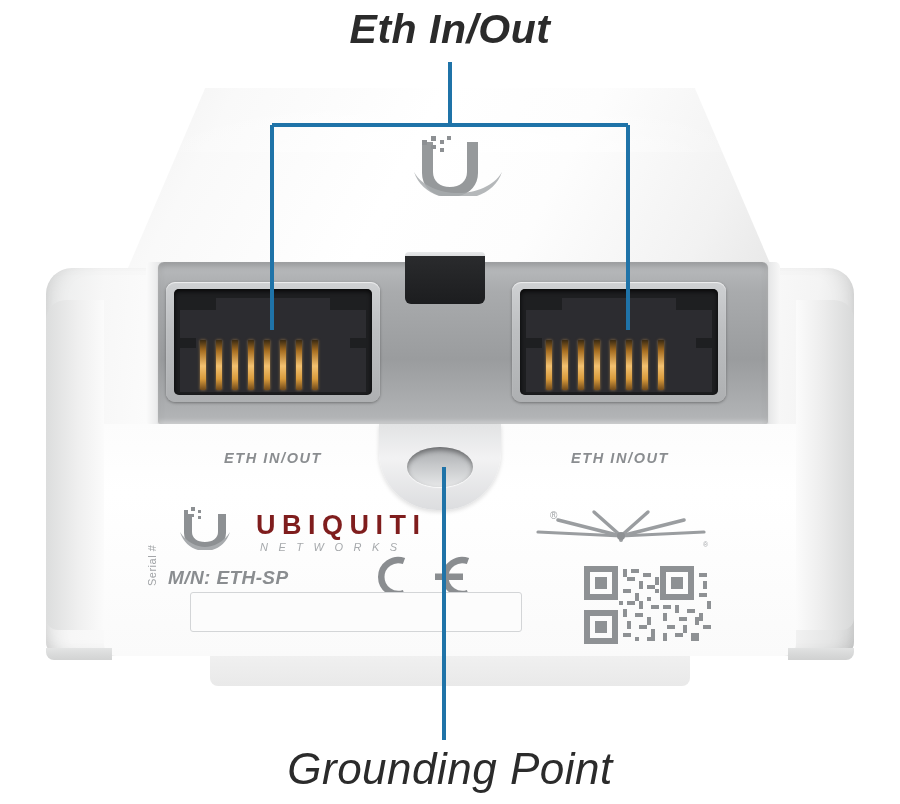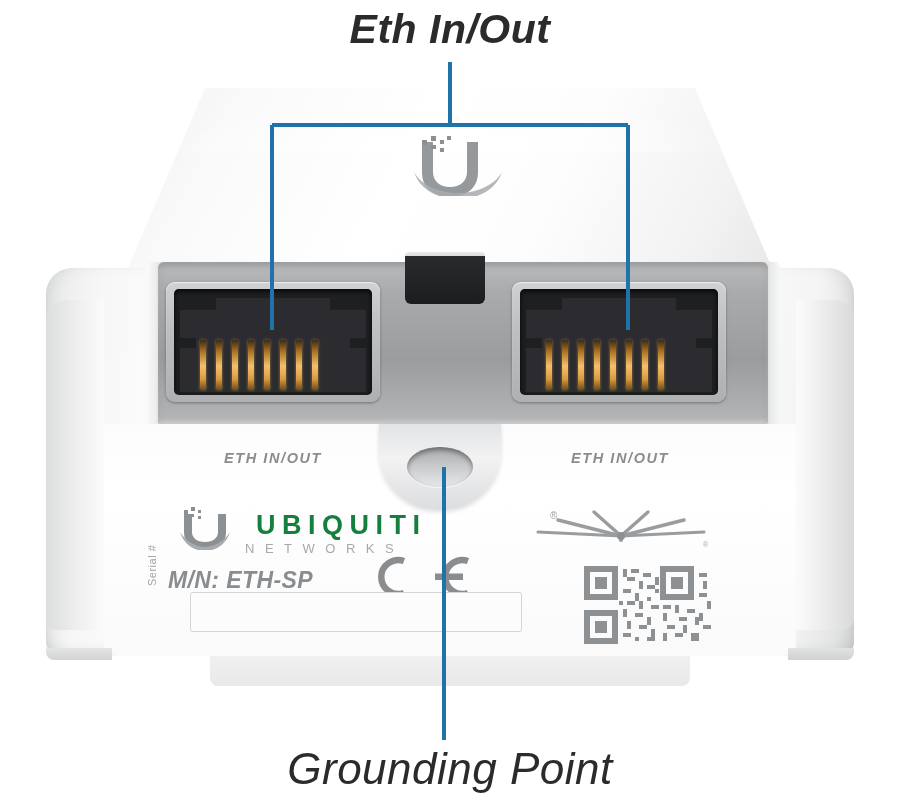--- a/index.html
+++ b/index.html
@@ -121,29 +121,29 @@
   .ground-hole{position:absolute;left:407px;top:447px;width:66px;height:40px;
     border-radius:50%;
     background:linear-gradient(180deg,#a9abae 0%,#c6c8ca 45%,#e6e7e8 100%);
     box-shadow:inset 0 3px 5px rgba(0,0,0,.38),
                0 1px 1px rgba(255,255,255,.8);}
 
   
   .brand-row{position:absolute;left:170px;top:506px;width:520px;height:48px;}
   #ubnt-u{position:absolute;left:6px;top:0;width:58px;height:44px;}
   #ubiquiti-word{position:absolute;left:86px;top:4px;
-    font-size:27px;font-weight:bold;color:#15803d;letter-spacing:6.5px;}
+    font-size:27px;font-weight:bold;color:#7f1d1d;letter-spacing:6.5px;}
   #ubiquiti-tm{position:absolute;left:380px;top:4px;font-size:10px;color:#9b9ea1;}
-  #networks-word{position:absolute;left:75px;top:35px;
-    font-size:13px;color:#a6a9ac;letter-spacing:10.5px;}
+  #networks-word{position:absolute;left:90px;top:35px;
+    font-size:11px;color:#a6a9ac;letter-spacing:10.5px;font-style:italic;}
   #airmax-logo{position:absolute;left:362px;top:0;width:178px;height:48px;}
 
   
   #model-no{position:absolute;left:168px;top:567px;
-    font-size:23px;font-weight:bold;font-style:italic;color:#8a8d90;
+    font-size:19px;font-weight:bold;font-style:italic;color:#8a8d90;
     letter-spacing:0.4px;}
   #ce-mark{position:absolute;left:360px;top:555px;width:118px;height:44px;}
 
   
   #serial-label{position:absolute;left:146px;top:586px;width:60px;
     font-size:11px;color:#a0a3a6;letter-spacing:.5px;
     transform:rotate(-90deg);transform-origin:left top;}
   #serial-box{position:absolute;left:190px;top:592px;width:330px;height:38px;
     border:1.5px solid #d3d5d7;border-radius:3px;background:#fcfcfc;}
 

